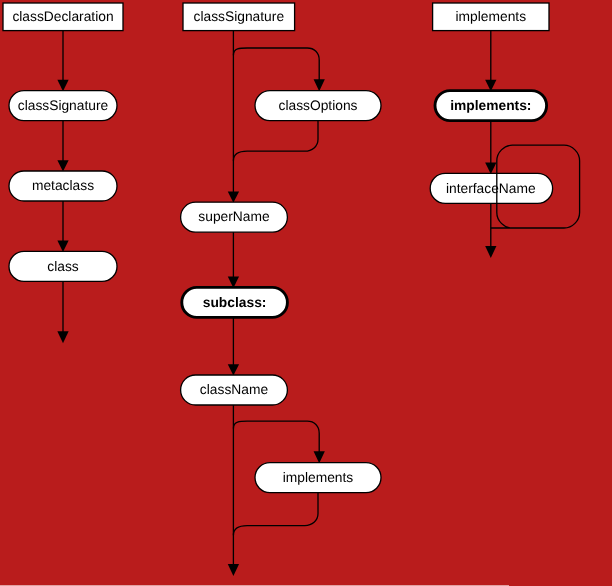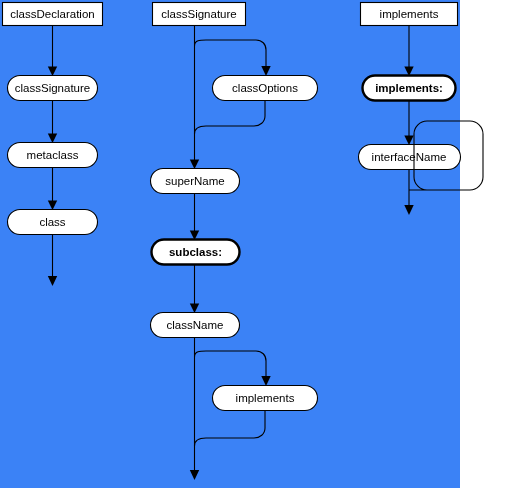--- a/index.html
+++ b/index.html
@@ -8,23 +8,23 @@
     background: #ffffff;
   }
   body {
     width: 510px;
     height: 488px;
     font-family: "Liberation Sans", sans-serif;
     overflow: hidden;
   }
   #diagram-canvas {
     position: relative;
-    width: 460px;
+    width: 510px;
     height: 488px;
-    background: #3b82f6;
+    background: #b91c1c;
   }
   svg.diagram {
     display: block;
     width: 510px;
     height: 488px;
   }
   .rail {
     fill: none;
     stroke: #000000;
     stroke-width: 1.1;

